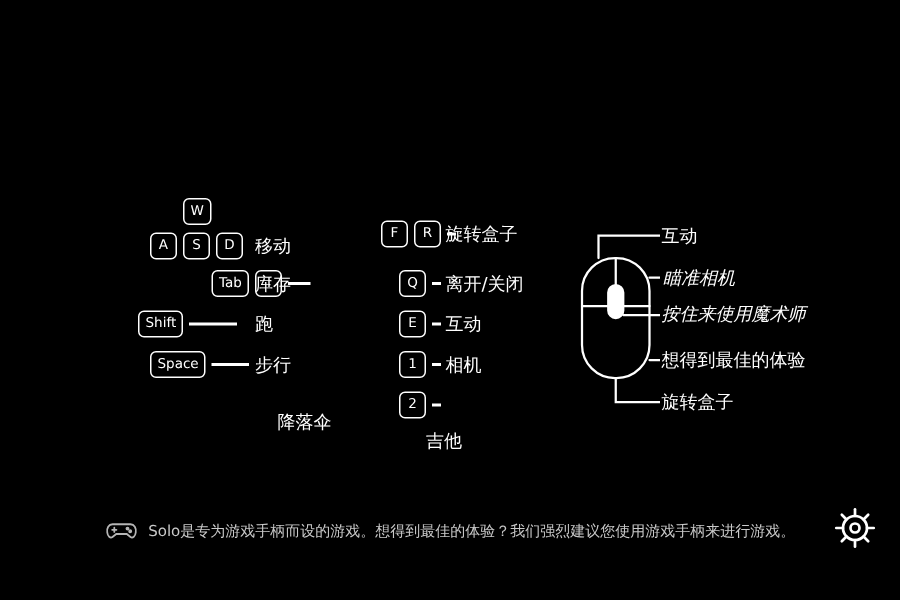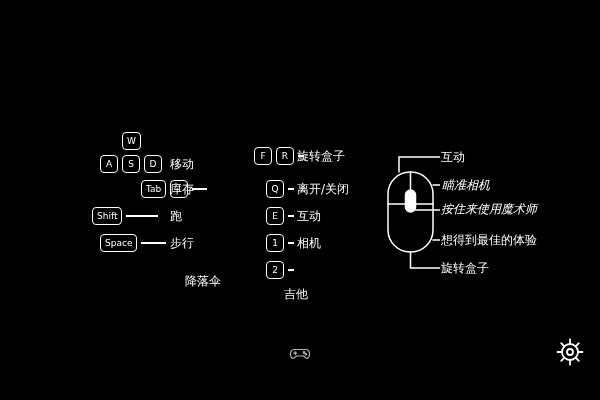--- a/index.html
+++ b/index.html
@@ -120,20 +120,21 @@
   <div class="footer">
     <svg width="22" height="14" viewBox="0 0 22 14">
       <g stroke="#b5b5b5" stroke-width="1.2" fill="none" stroke-linecap="round">
         <path d="M 5 2.5 H 17 C 19.5 2.5 21 5 20.5 8 C 20.2 10.5 18.5 12 17 11 L 14.5 9 H 7.5 L 5 11 C 3.5 12 1.8 10.5 1.5 8 C 1 5 2.5 2.5 5 2.5 Z"></path>
         <line x1="6.2" y1="4.8" x2="6.2" y2="7.6"></line>
         <line x1="4.8" y1="6.2" x2="7.6" y2="6.2"></line>
         <circle cx="15" cy="5.4" r="0.7" fill="#b5b5b5"></circle>
         <circle cx="16.8" cy="7.2" r="0.7" fill="#b5b5b5"></circle>
       </g>
     </svg>
+    <span class="footer-text">Solo是专为游戏手柄而设的游戏。想得到最佳的体验？我们强烈建议您使用游戏手柄来进行游戏。</span>
   </div>
 
   <svg class="helm" viewBox="0 0 28 28">
     <g stroke="#ffffff" stroke-width="1.8" fill="none" stroke-linecap="round">
       <circle cx="14" cy="14" r="8"></circle>
       <circle cx="14" cy="14" r="3" fill="#000"></circle>
       <line x1="22" y1="14" x2="26.5" y2="14"></line>
       <line x1="19.7" y1="19.7" x2="22.8" y2="22.8"></line>
       <line x1="14" y1="22" x2="14" y2="26.5"></line>
       <line x1="8.3" y1="19.7" x2="5.2" y2="22.8"></line>

